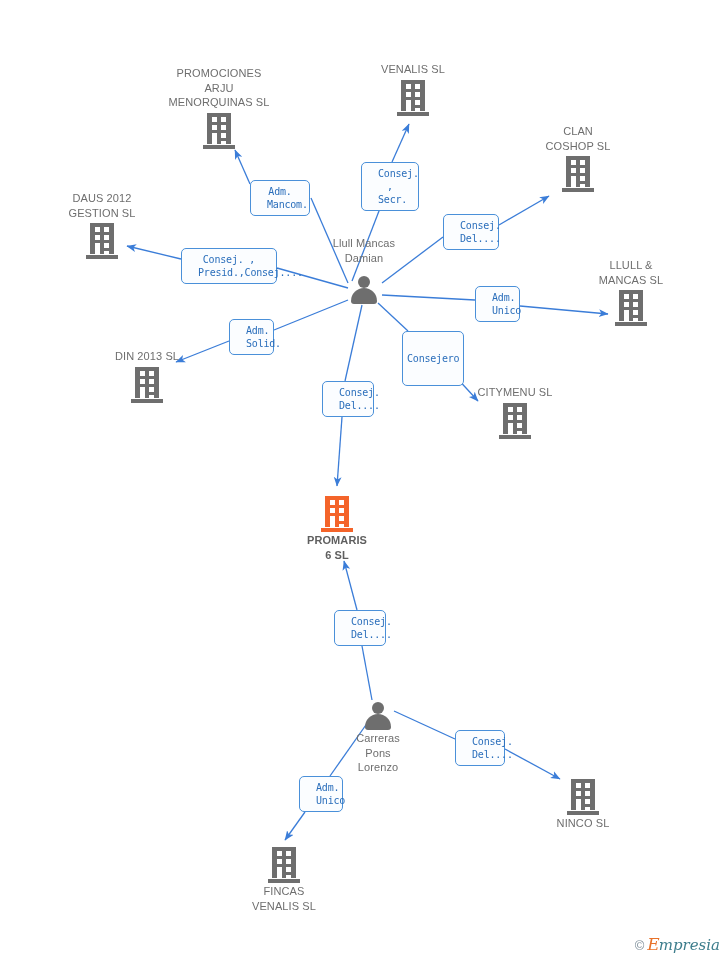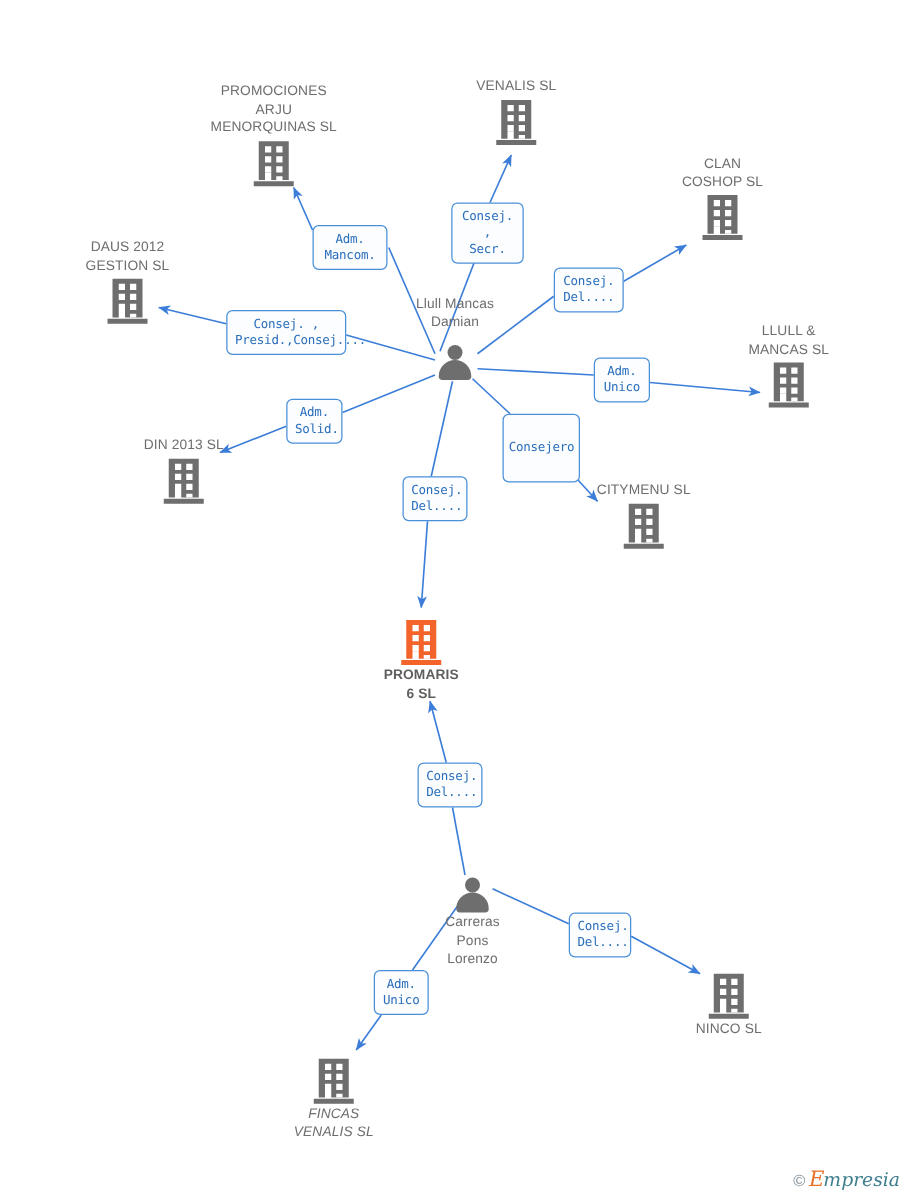--- a/index.html
+++ b/index.html
@@ -126,21 +126,21 @@
   .chip {
     position: absolute;
     box-sizing: border-box;
     background: #fbfdff;
     border: 1px solid #4a90d9;
     border-radius: 5px;
     color: #2a6ebb;
     font-size: 10px;
     line-height: 13px;
     text-align: center;
-    padding: 4px 6px;
+    padding: 4px 16px;
     white-space: pre-line;
     z-index: 3;
     box-shadow: 0 0 0 0 rgba(0,0,0,0);
     font-family: "DejaVu Sans Mono", monospace;
     letter-spacing: -0.2px;
   }
 
   
   #watermark {
     position: absolute;
@@ -401,21 +401,21 @@
         <div class="win" style="left:9px; top:20px;"></div>
           <div class="win" style="left:18px; top:20px;"></div>
         <div class="door" style="left:9px; bottom:4px; height:7px;"></div>
         <div class="win" style="left:18px; top:28px; height:3px;"></div>
         <div class="base"></div>
       </div>
     </div>
     <div class="node-label below">NINCO  SL</div>
   </div>
 
-  <div class="node" style="left:267px; top:845px;font-style:italic;">
+  <div class="node" style="left:284px; top:845px;">
     <div class="icon-wrap">
       <div class="bldg" style="color:#6e6e6e;">
         <div class="tower"></div>
         <div class="win" style="left:9px; top:4px;"></div>
           <div class="win" style="left:18px; top:4px;"></div>
         <div class="win" style="left:9px; top:12px;"></div>
           <div class="win" style="left:18px; top:12px;"></div>
         <div class="win" style="left:9px; top:20px;"></div>
           <div class="win" style="left:18px; top:20px;"></div>
         <div class="door" style="left:9px; bottom:4px; height:7px;"></div>

